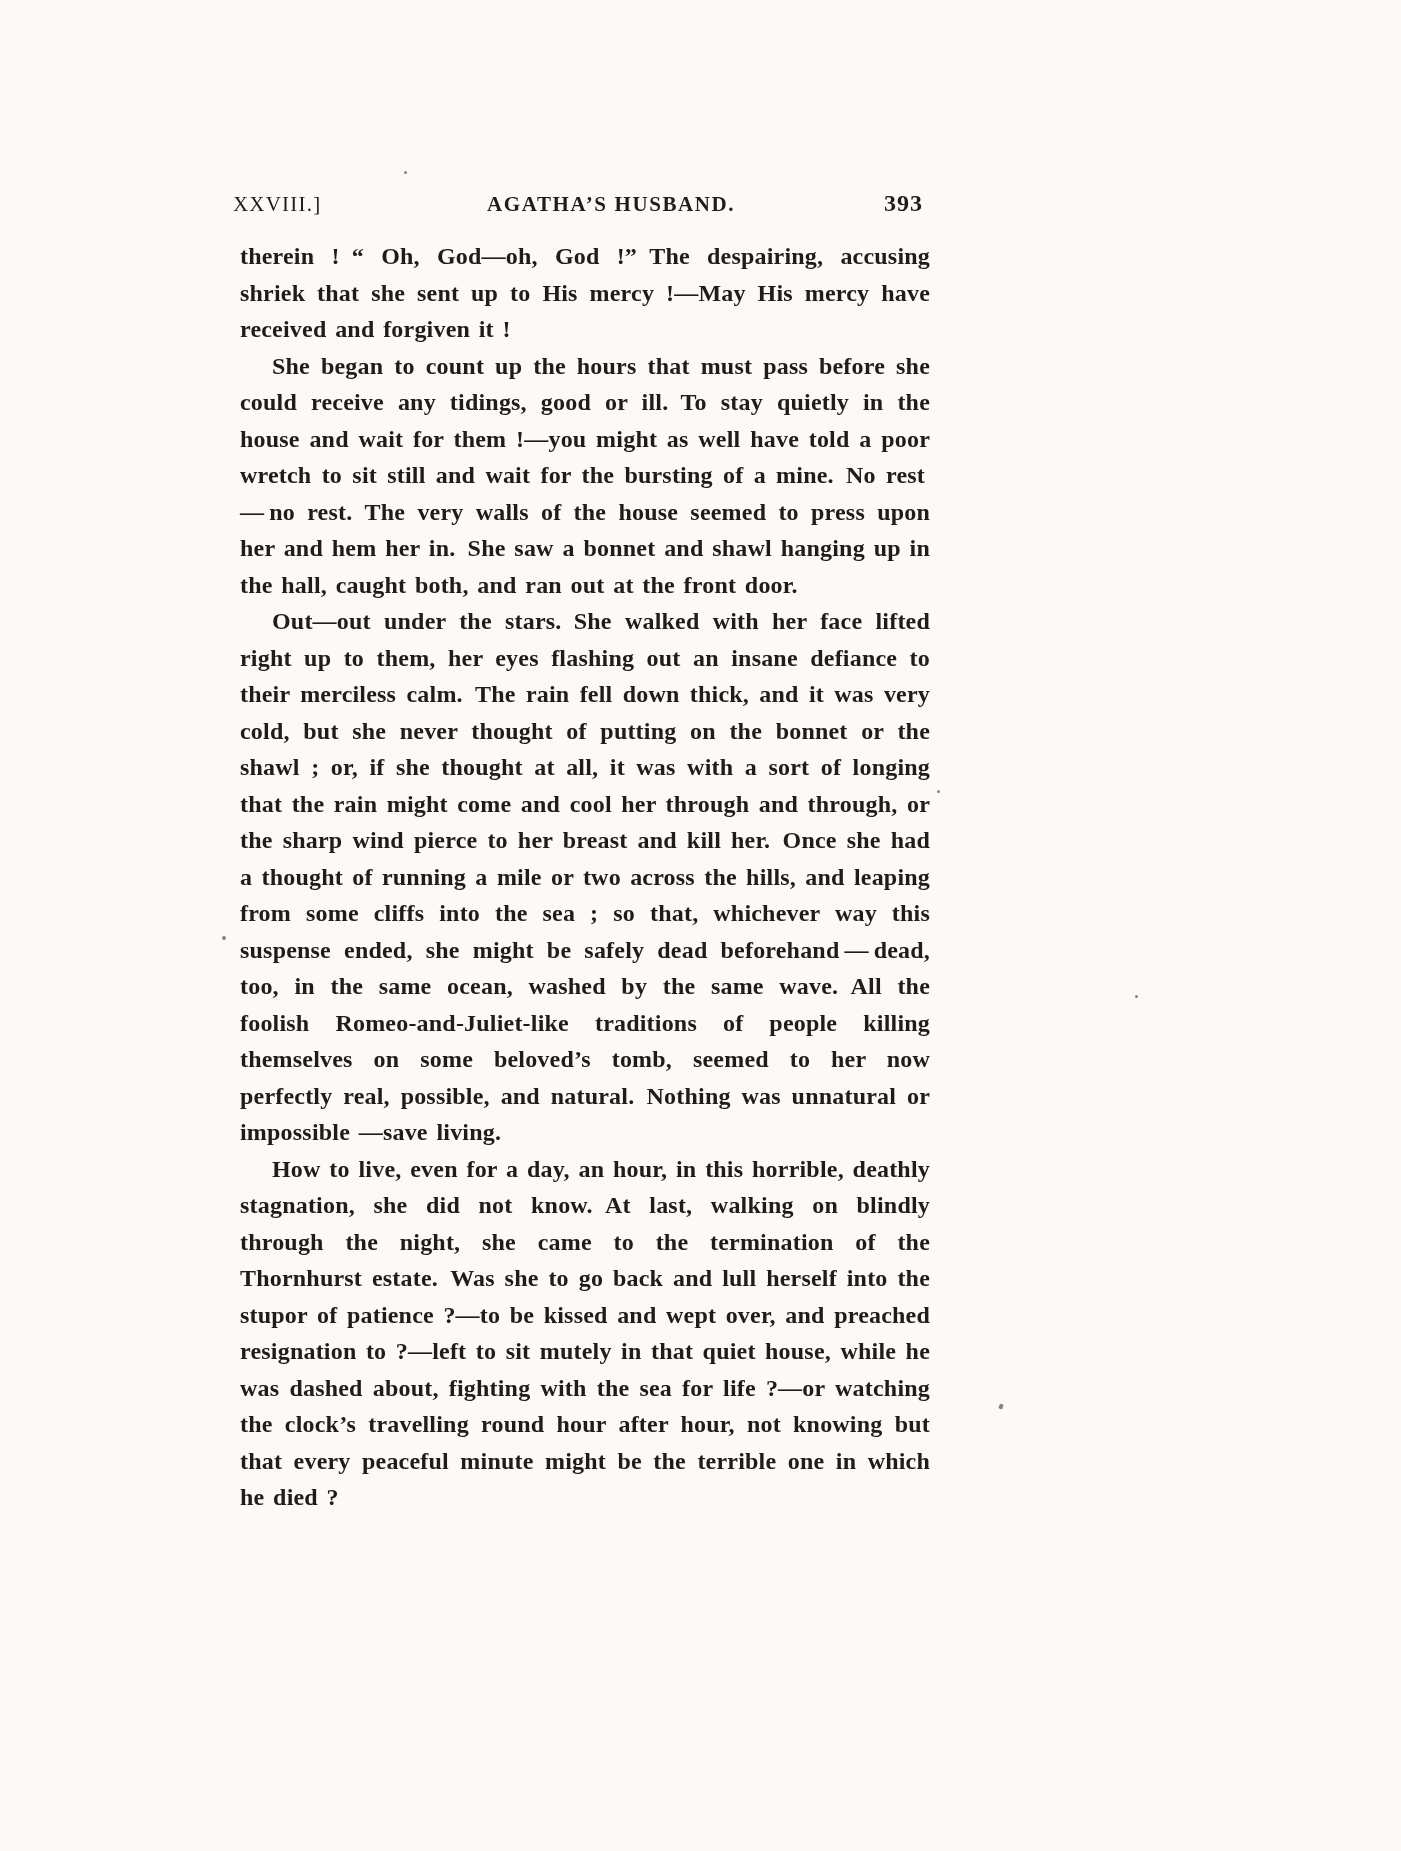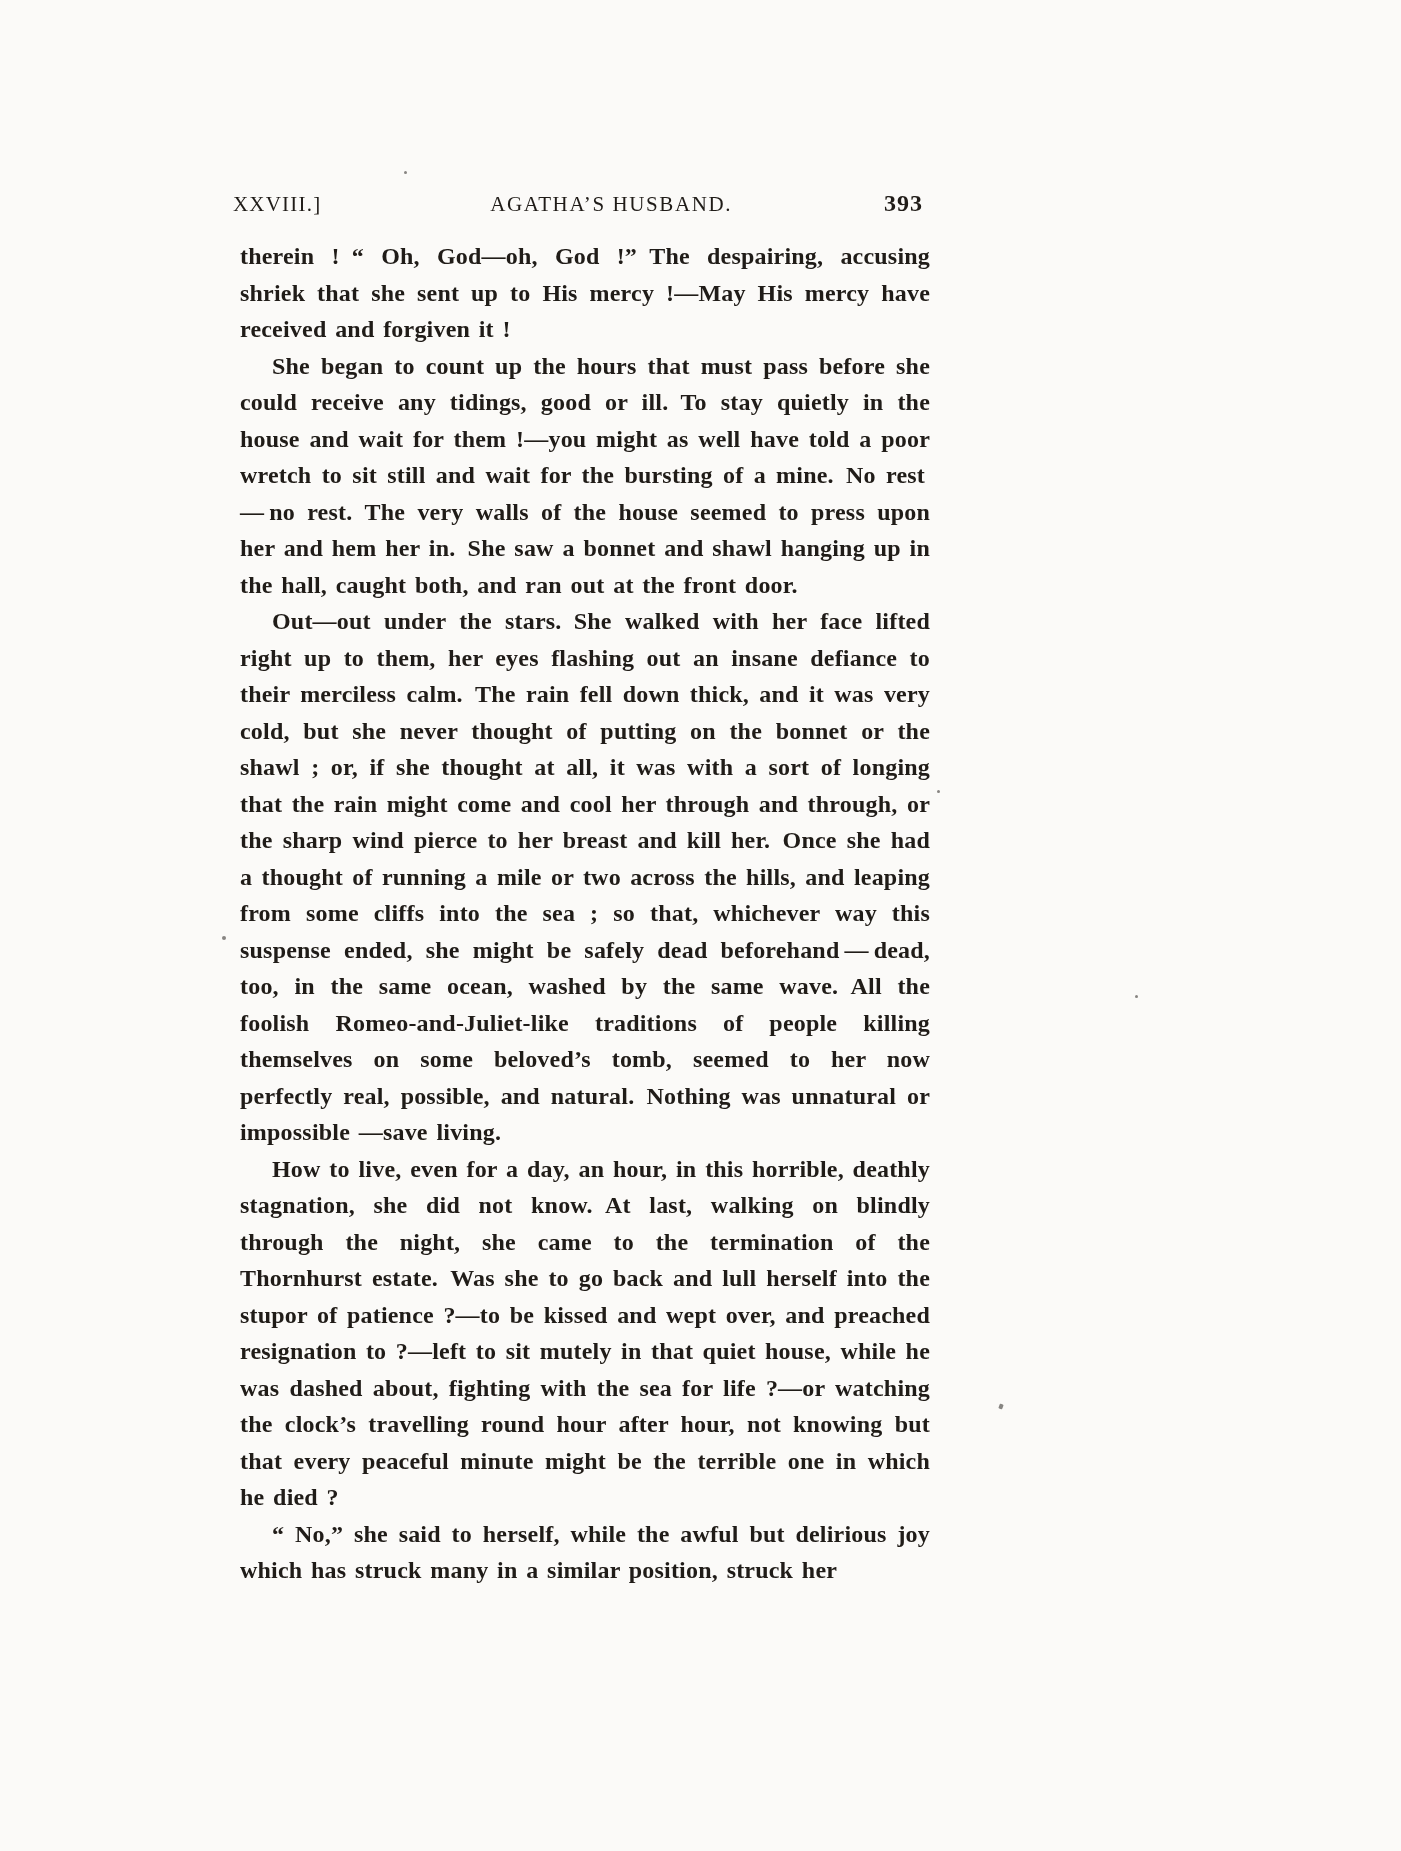--- a/index.html
+++ b/index.html
@@ -28,21 +28,21 @@
     display:flex;
     justify-content:space-between;
     align-items:flex-end;
   }
   .chapter-marker{
     font-size:21px;
     letter-spacing:1.2px;
   }
   .running-title{
     font-size:21px;
-    font-weight:400;
+    font-weight:700;
     letter-spacing:1.6px;
     margin-left:17px;
   }
   .page-number{
     font-size:24px;
     letter-spacing:1px;
     font-weight:bold;
   }
   .page-body{
     position:absolute;
@@ -83,21 +83,20 @@
     <span class="chapter-marker">XXVIII.]</span>
     <span class="running-title">AGATHA’S HUSBAND.</span>
     <span class="page-number">393</span>
   </header>
 
   <main class="page-body">
     <p class="para first">therein&nbsp;! “&nbsp;Oh, God—oh, God&nbsp;!” The despairing, accusing shriek that she sent up to His mercy&nbsp;!—May His mercy have received and forgiven it&nbsp;!</p>
     <p class="para">She began to count up the hours that must pass before she could receive any tidings, good or ill. To stay quietly in the house and wait for them&nbsp;!—you might as well have told a poor wretch to sit still and wait for the bursting of a mine. No rest — no rest. The very walls of the house seemed to press upon her and hem her in. She saw a bonnet and shawl hanging up in the hall, caught both, and ran out at the front door.</p>
     <p class="para">Out—out under the stars. She walked with her face lifted right up to them, her eyes flashing out an insane defiance to their merciless calm. The rain fell down thick, and it was very cold, but she never thought of putting on the bonnet or the shawl&nbsp;; or, if she thought at all, it was with a sort of longing that the rain might come and cool her through and through, or the sharp wind pierce to her breast and kill her. Once she had a thought of running a mile or two across the hills, and leaping from some cliffs into the sea&nbsp;; so that, whichever way this suspense ended, she might be safely dead beforehand — dead, too, in the same ocean, washed by the same wave. All the foolish Romeo-and-Juliet-like traditions of people killing themselves on some beloved’s tomb, seemed to her now perfectly real, possible, and natural. Nothing was unnatural or impossible —save living.</p>
     <p class="para">How to live, even for a day, an hour, in this horrible, deathly stagnation, she did not know. At last, walking on blindly through the night, she came to the termination of the Thornhurst estate. Was she to go back and lull herself into the stupor of patience&nbsp;?—to be kissed and wept over, and preached resignation to&nbsp;?—left to sit mutely in that quiet house, while he was dashed about, fighting with the sea for life&nbsp;?—or watching the clock’s travelling round hour after hour, not knowing but that every peaceful minute might be the terrible one in which he died&nbsp;?</p>
-    <p class="para">“&nbsp;No,” she said to herself, while the awful but delirious joy which has struck many in a similar position, struck her</p>
   </main>
 
   <div class="speck s1"></div>
   <div class="speck s2"></div>
   <div class="speck s3"></div>
   <div class="speck s4"></div>
   <div class="speck s5"></div>
 
 </div>
 

